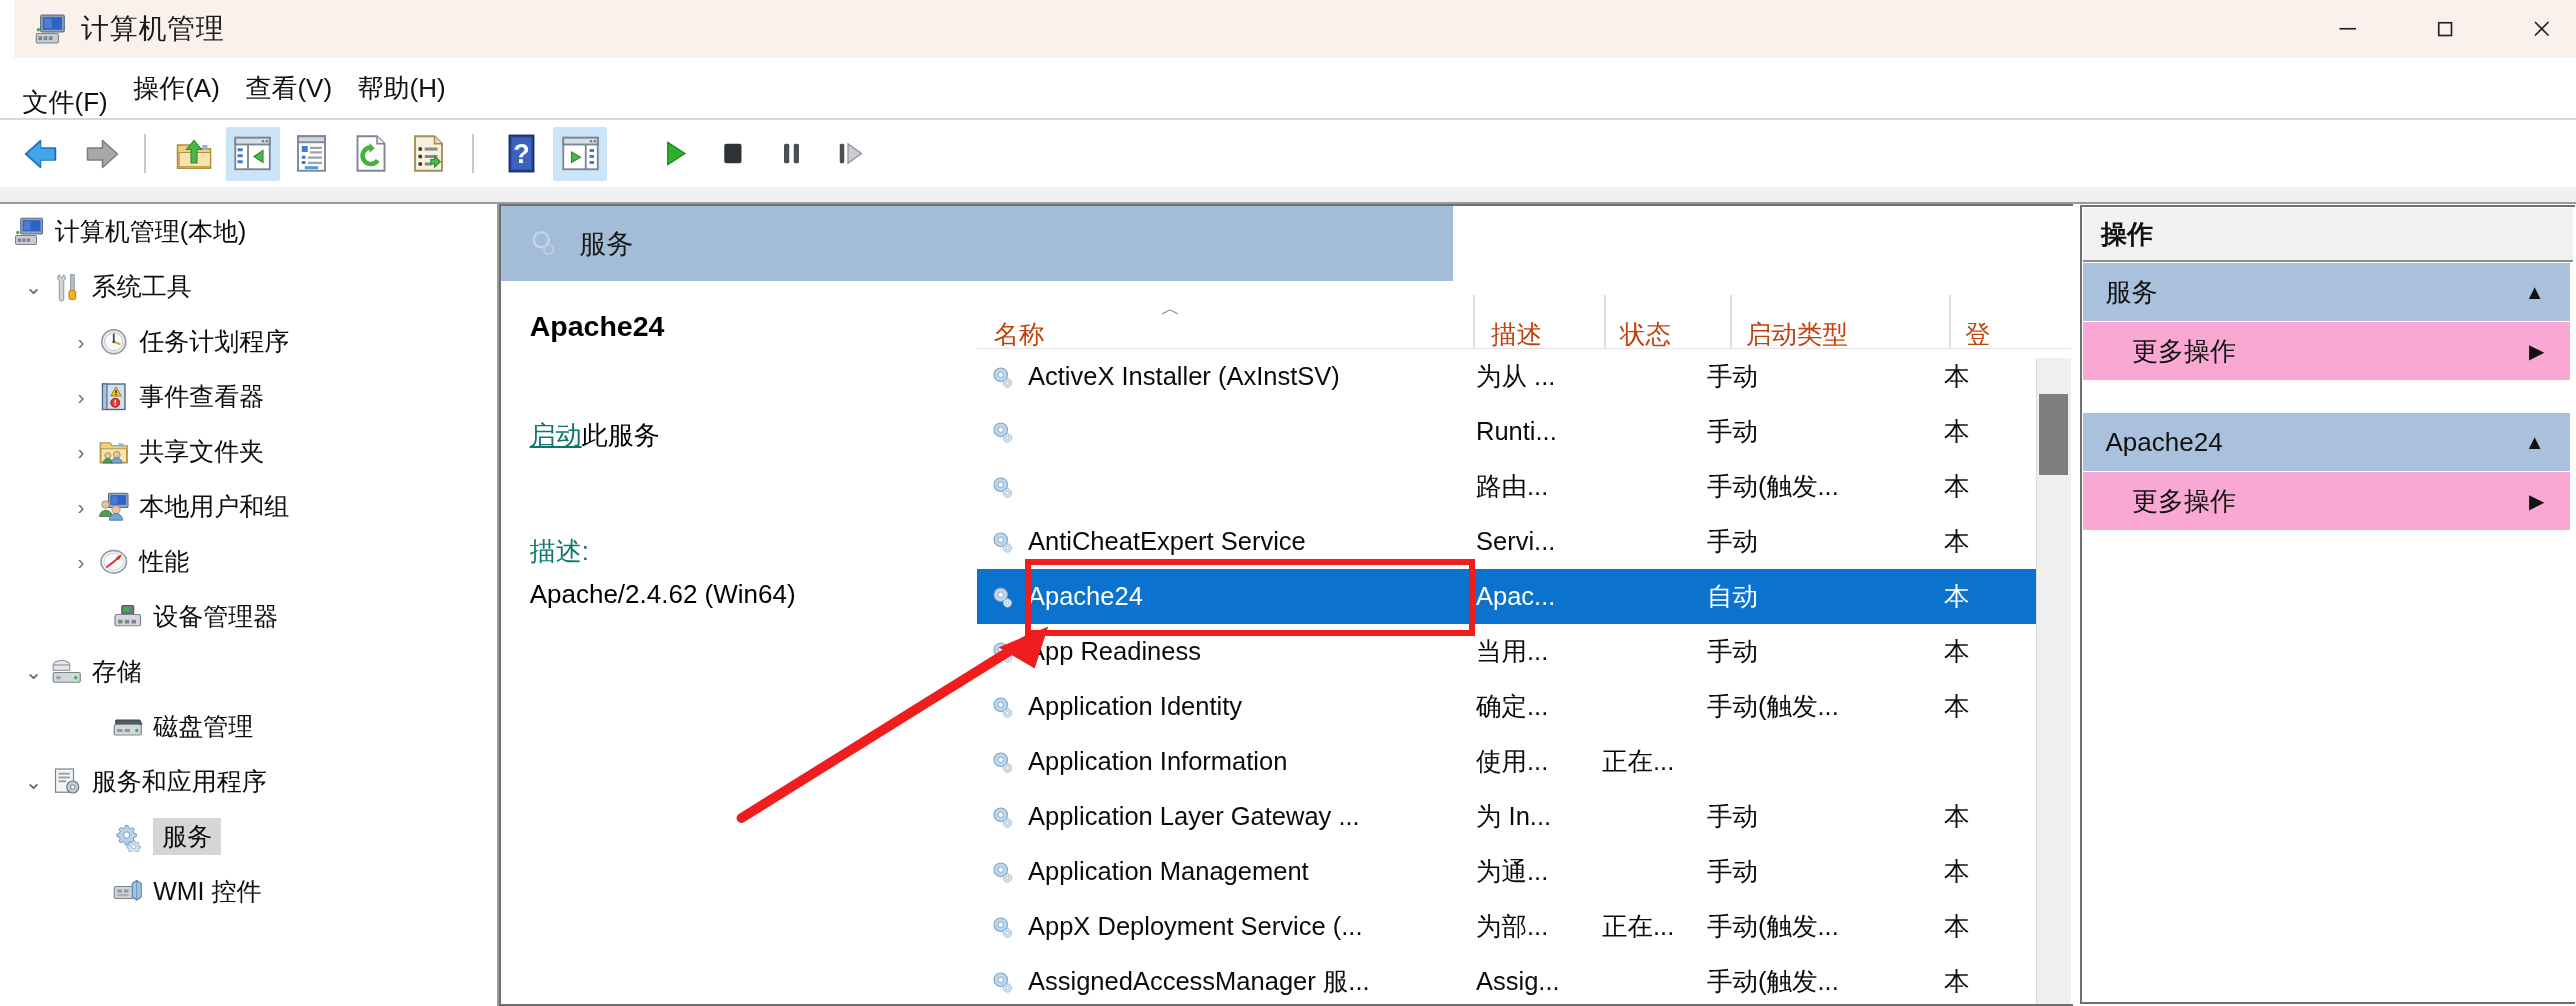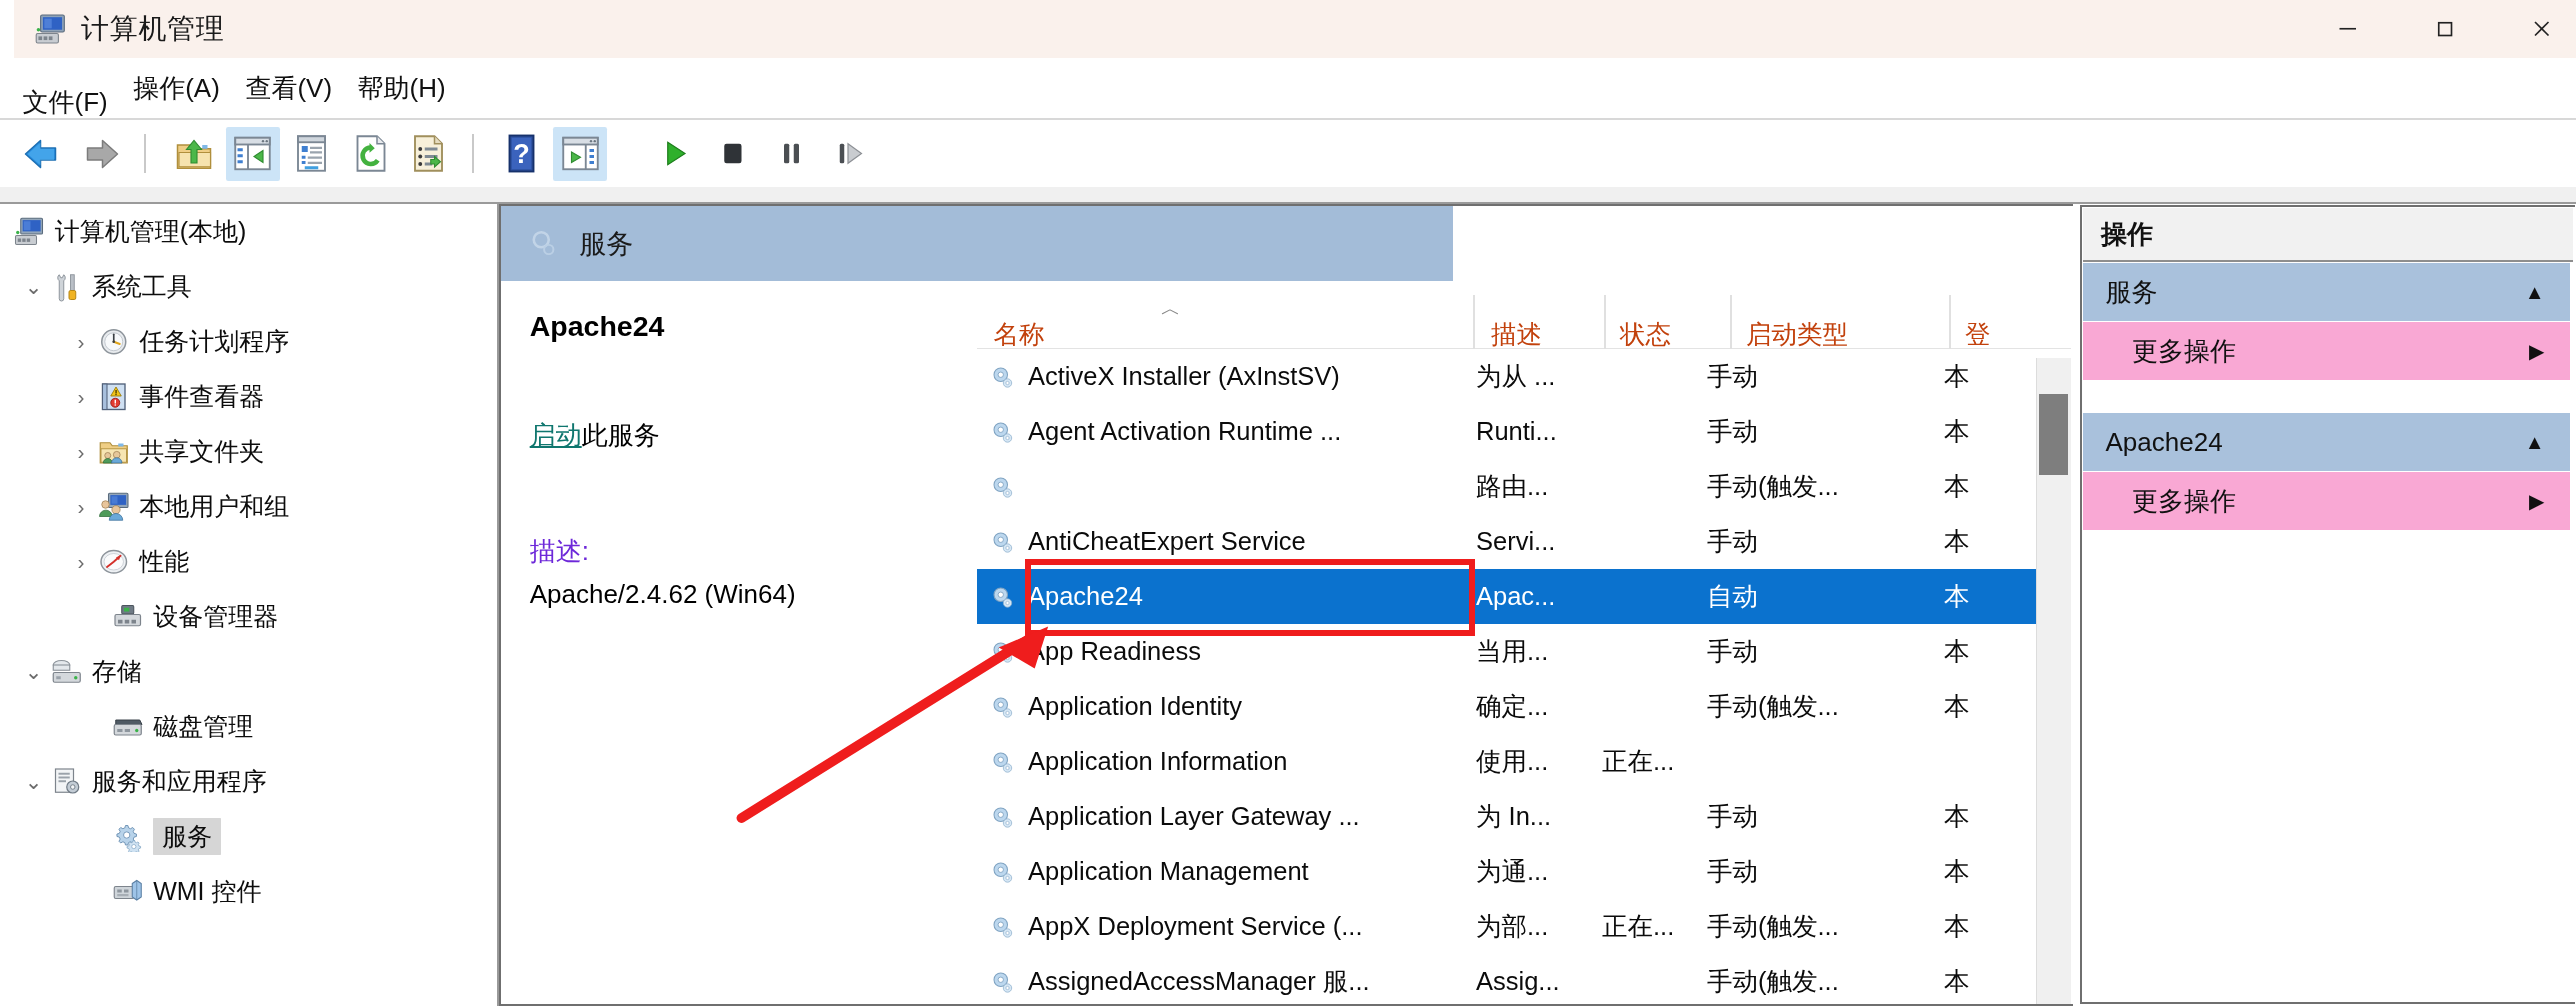--- a/index.html
+++ b/index.html
@@ -69,21 +69,21 @@
   }
   .svc-header .hicon{width:39px;height:39px;margin-left:22.5px;margin-right:16.5px;position:relative;}
   .svc-header .htxt{font-size:27px;color:#1b1b1b;}
   .svc-blueband{position:absolute;left:2.2px;top:2.2px;width:952px;height:75px;background:#a3bcd8;}
 
   
   .detail{position:absolute;left:2.2px;top:77px;width:472px;height:723px;background:#fff;padding:0;}
   .d-title{position:absolute;left:28.5px;top:28.5px;font-size:28.5px;font-weight:bold;color:#000;}
   .d-action{position:absolute;left:28.5px;top:137px;font-size:26px;color:#000;}
   .d-action .lnk{color:#0f766e;text-decoration:underline;}
-  .d-desc-label{position:absolute;left:28.5px;top:253px;font-size:26px;color:#6d28d9;}
+  .d-desc-label{position:absolute;left:28.5px;top:253px;font-size:26px;color:#0f766e;}
   .d-desc-value{position:absolute;left:28.5px;top:298px;font-size:26px;color:#000;}
 
   
   .list{position:absolute;left:478px;top:77px;width:1094px;height:723px;background:#fff;}
   .lhead{position:relative;height:67px;border-bottom:1.5px solid #e3e3e3;background:#fff;}
   .lhead .hc{position:absolute;top:0;height:67px;display:flex;align-items:center;font-size:25.5px;color:#c2410c;margin-top:20px;}
   .hc-sep{position:absolute;top:13.5px;width:1.5px;height:54px;background:#e0e0e0;}
   .sortmark{position:absolute;font-size:19.5px;color:#888;}
   .lrows{position:relative;}
   .lrow{position:relative;height:55px;display:flex;align-items:center;font-size:25.5px;color:#0b0b0b;white-space:nowrap;}
@@ -556,21 +556,20 @@
           <svg class="gear" viewBox="0 0 40 40">
               <g fill="#bcd7ee" stroke="#7fa3c2" stroke-width="1.4">
                 <circle cx="17" cy="17" r="9"></circle>
               </g>
               <circle cx="17" cy="17" r="3.6" fill="#fff" stroke="#7fa3c2" stroke-width="1.2"></circle>
               <g fill="#d6e7f5" stroke="#8fb0cc" stroke-width="1">
                 <circle cx="26" cy="28" r="5.6"></circle>
               </g>
               <circle cx="26" cy="28" r="2.2" fill="#fff" stroke="#8fb0cc" stroke-width=".9"></circle>
             </svg>
-          <div class="cell c-name">Agent Activation Runtime ...</div>
           <div class="cell c-desc">Runti...</div>
           <div class="cell c-stat"></div>
           <div class="cell c-start">手动</div>
           <div class="cell c-logon">本</div>
         </div>
 
         <div class="lrow">
           <svg class="gear" viewBox="0 0 40 40">
               <g fill="#bcd7ee" stroke="#7fa3c2" stroke-width="1.4">
                 <circle cx="17" cy="17" r="9"></circle>

